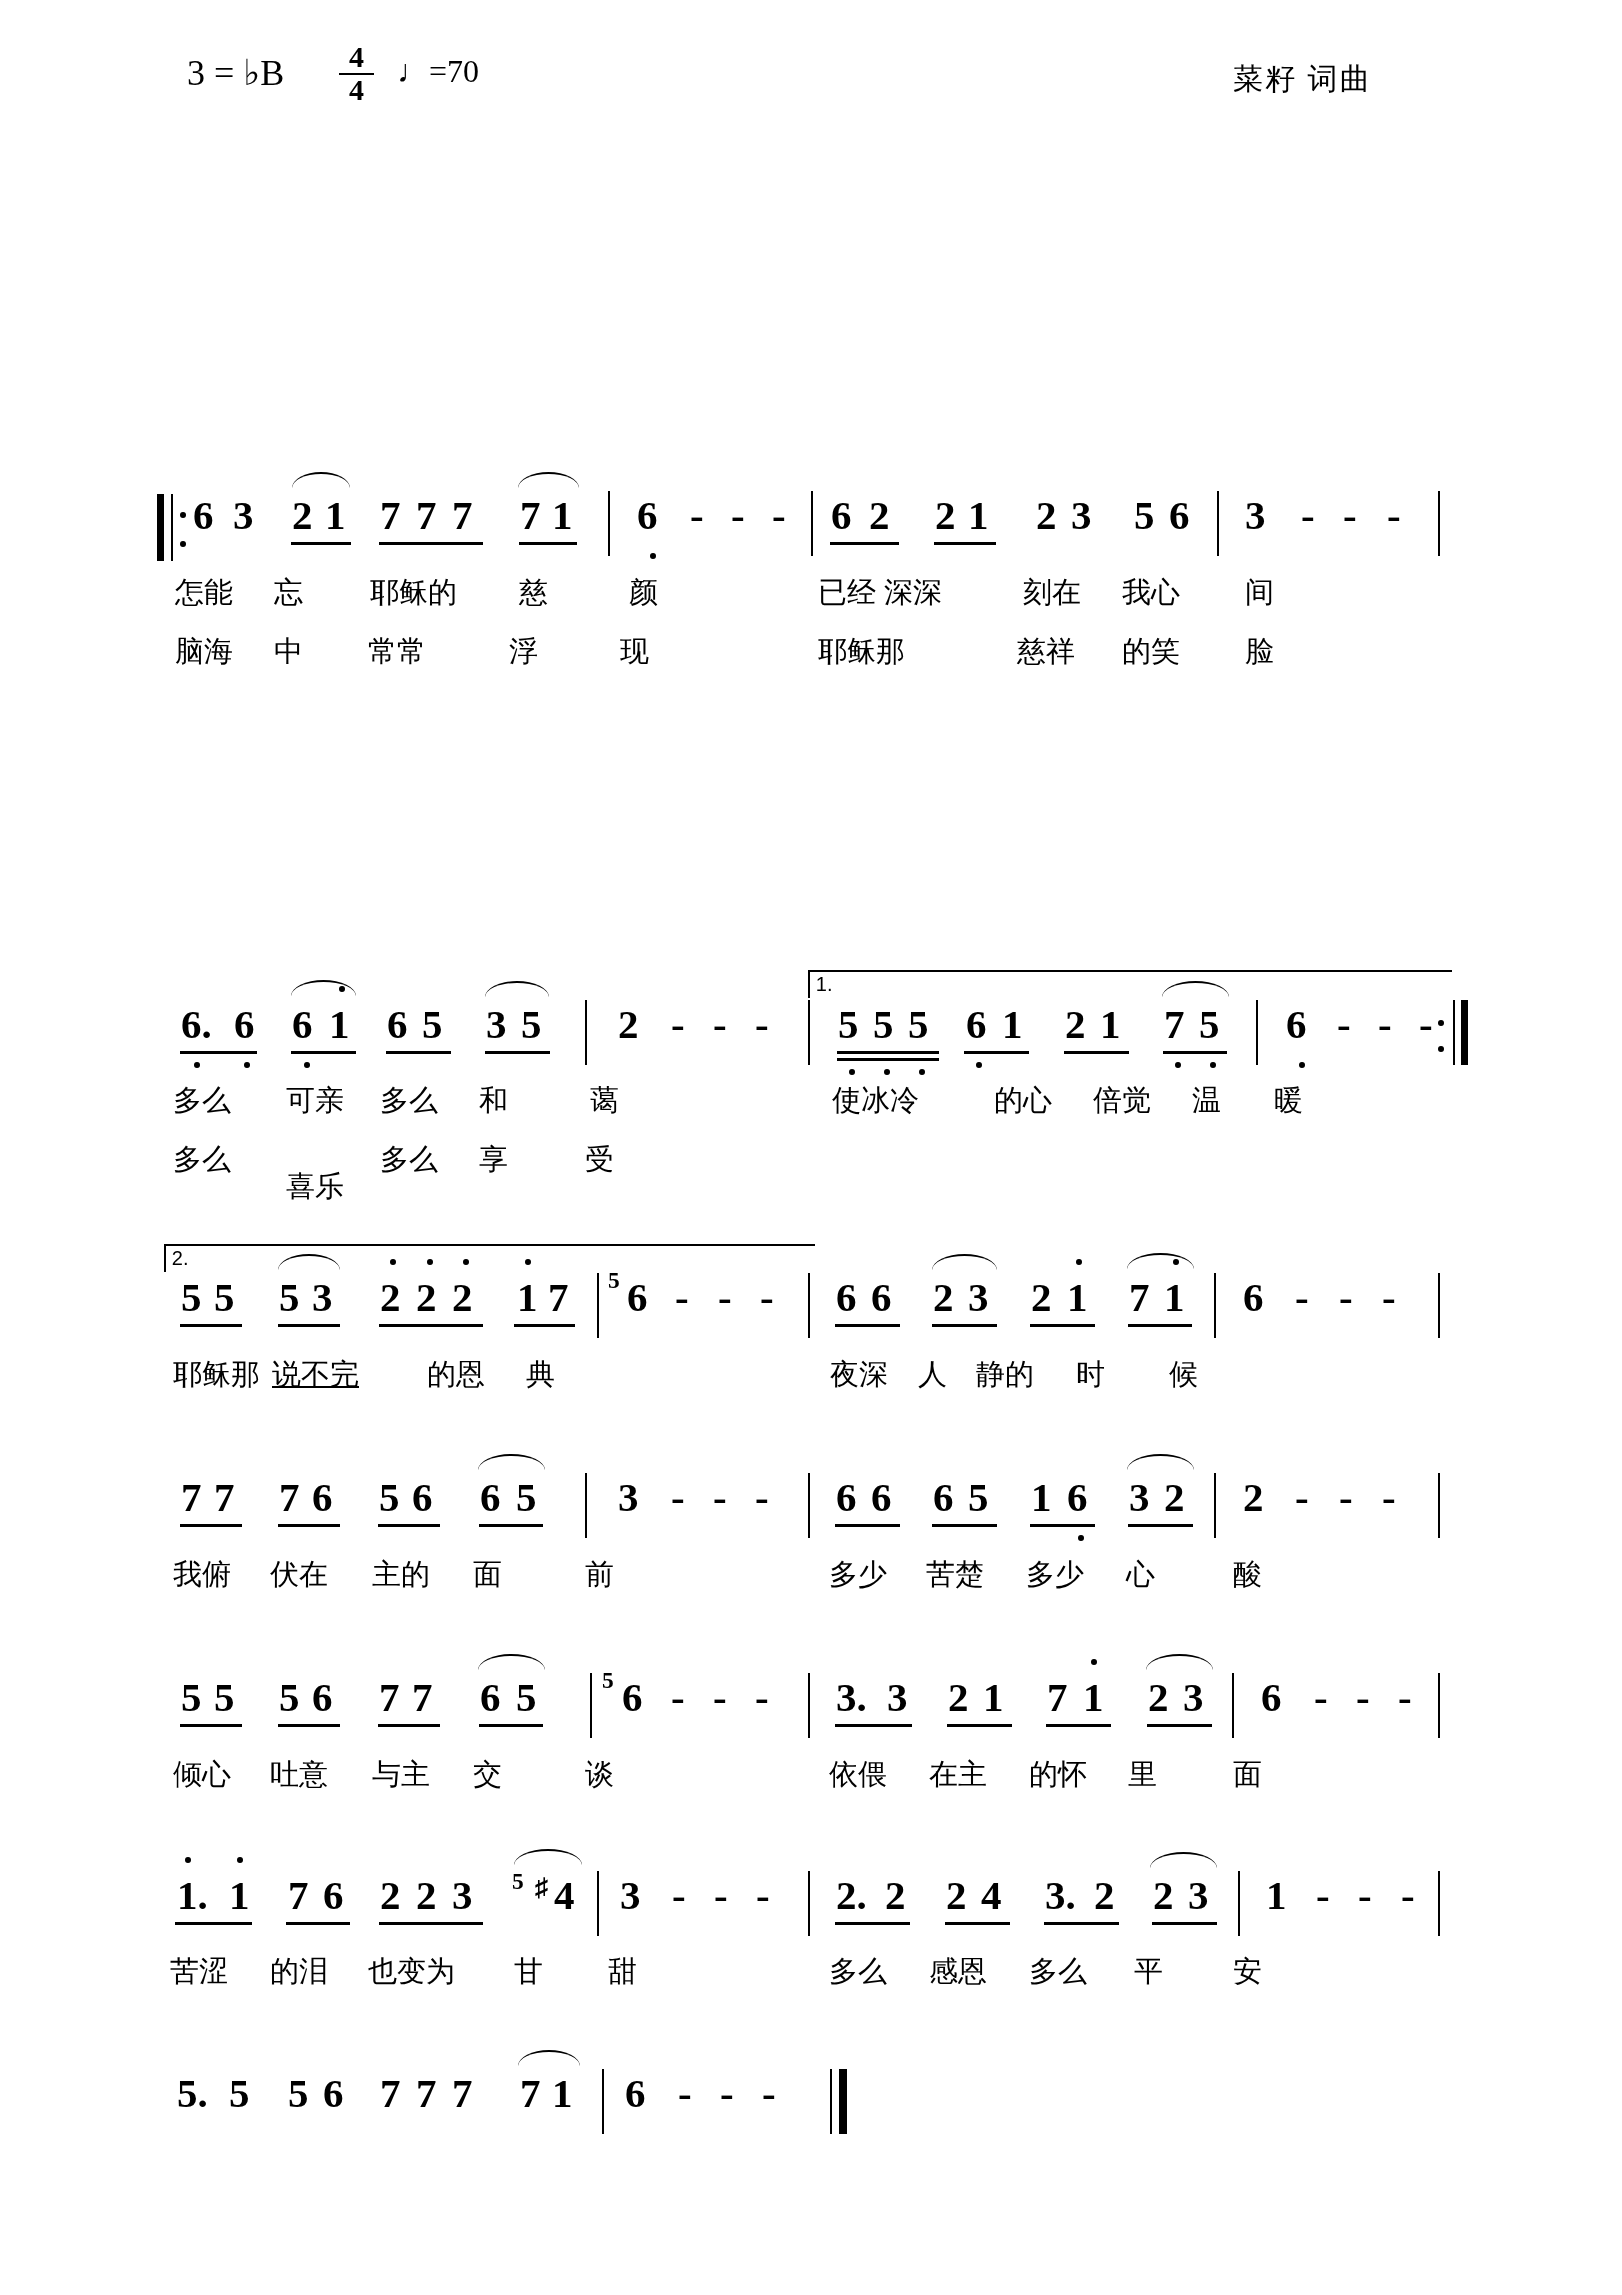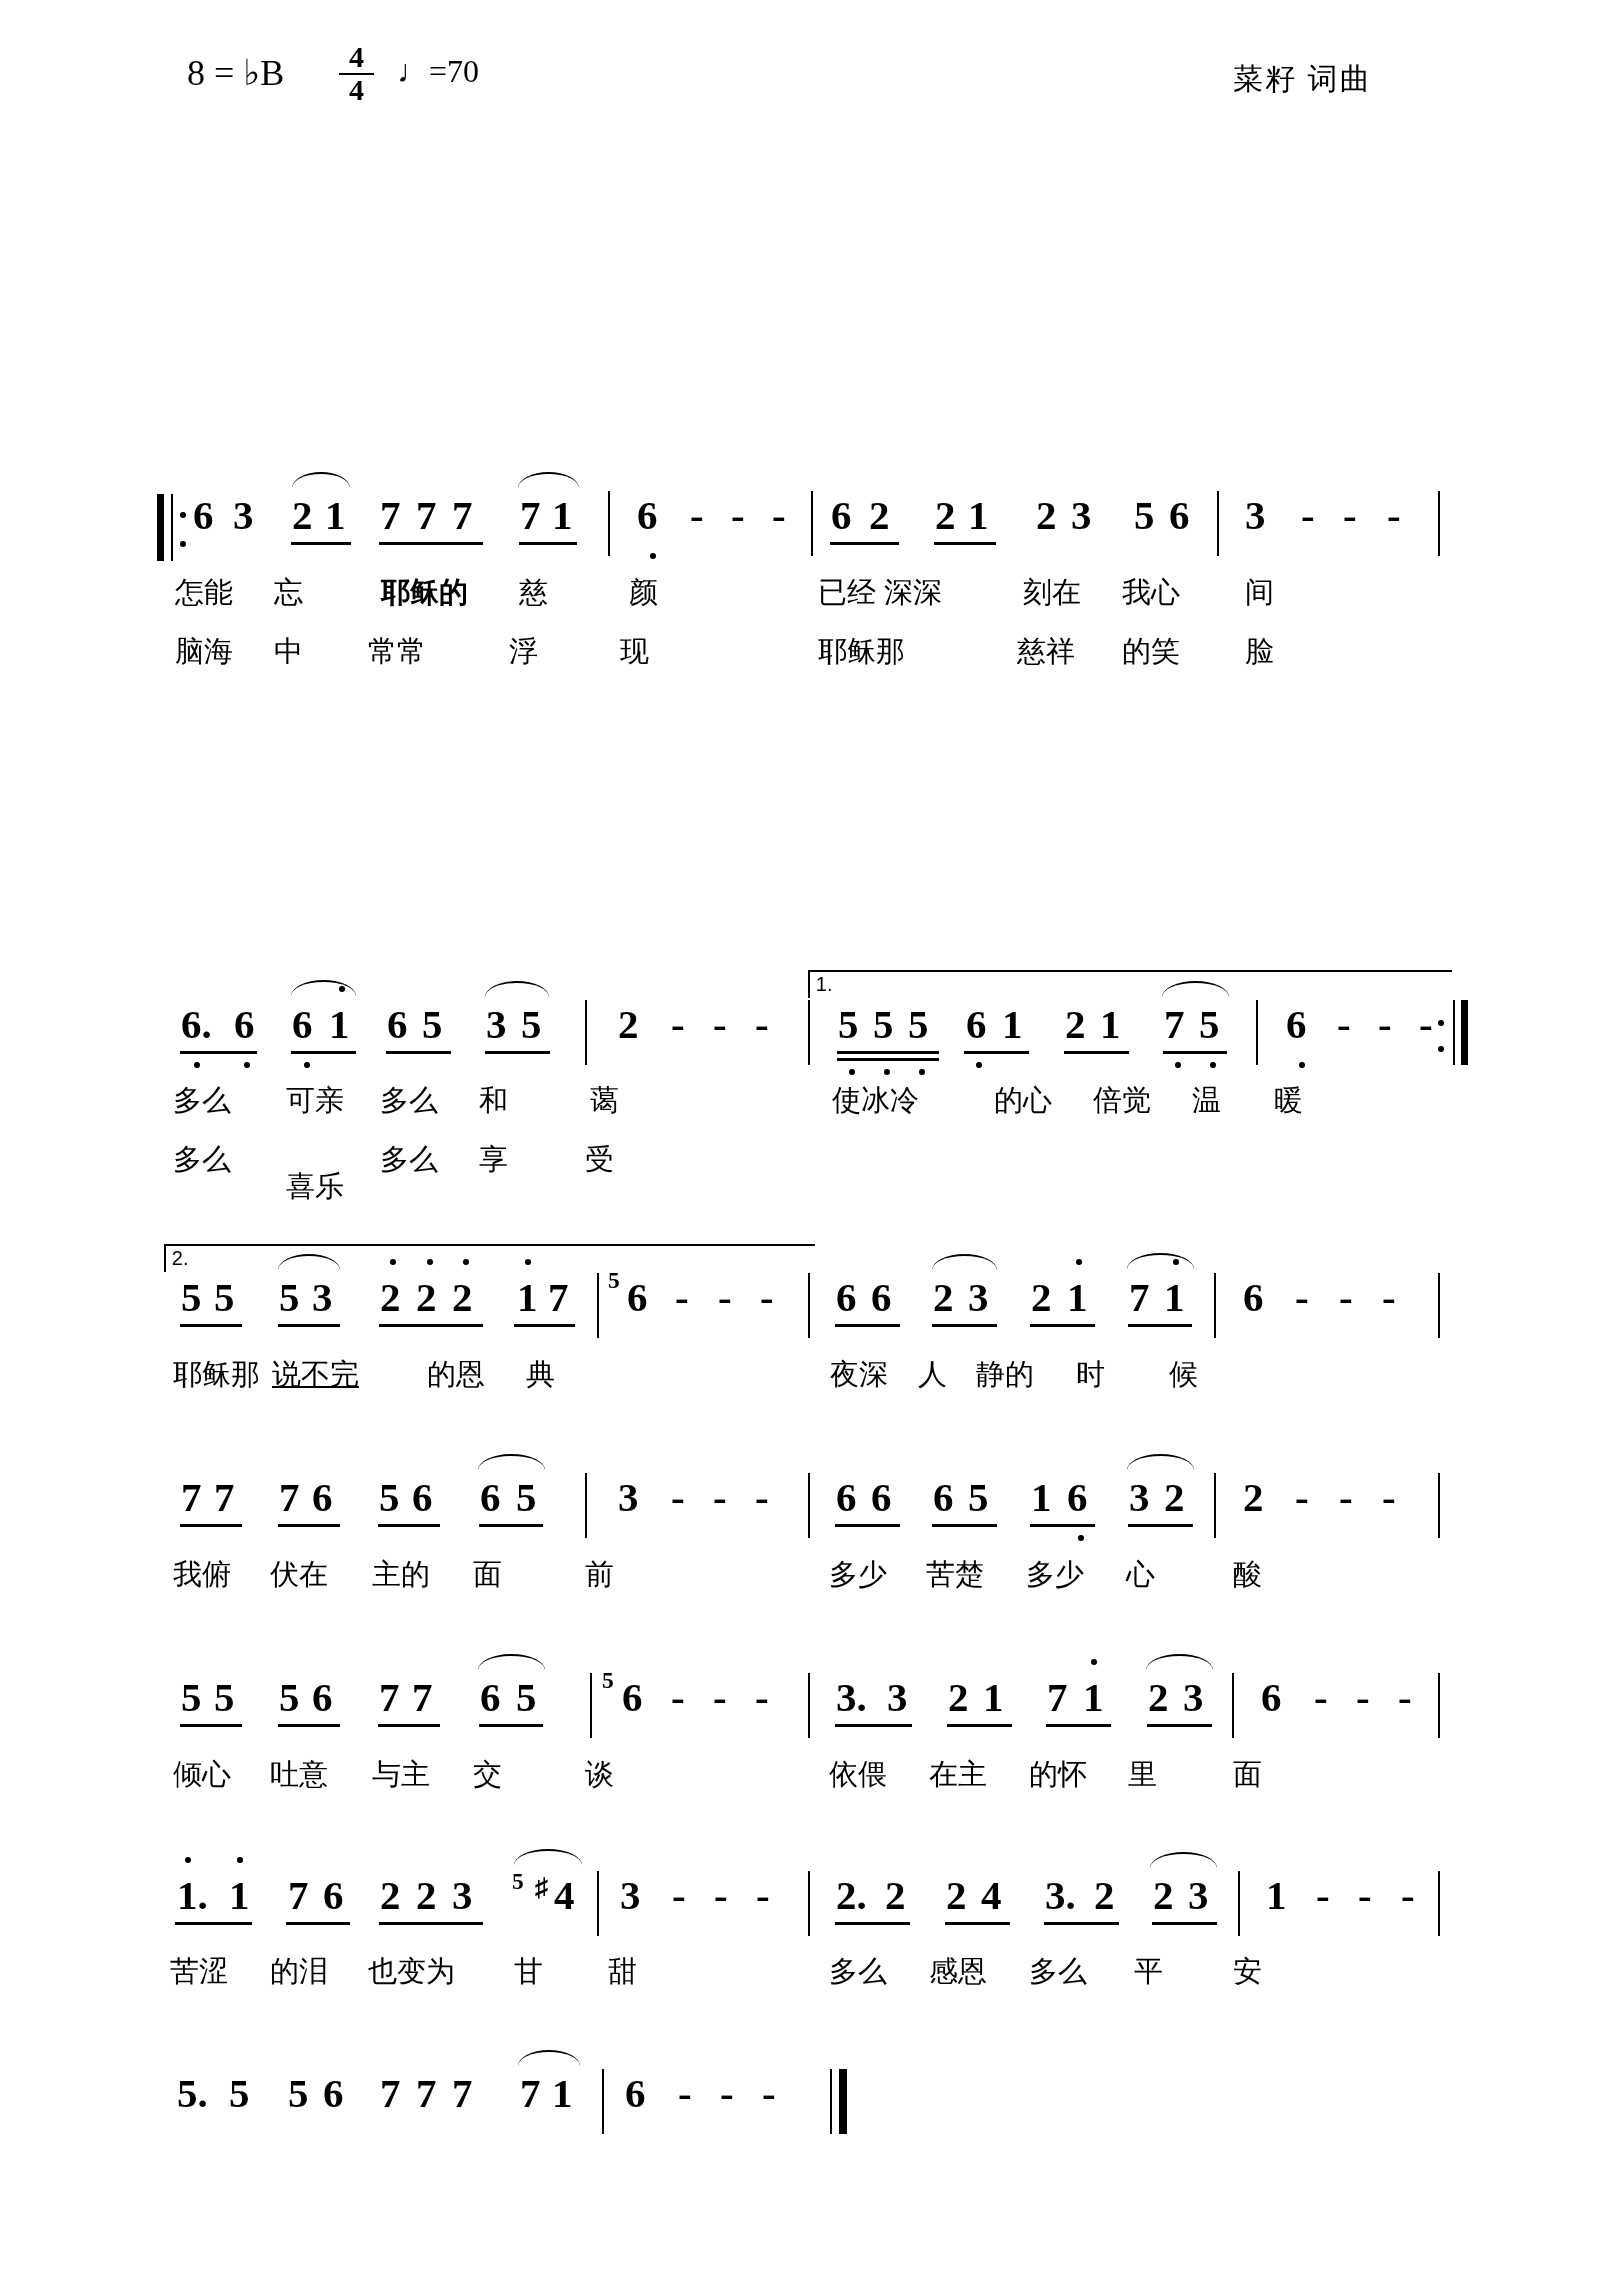--- a/index.html
+++ b/index.html
@@ -149,21 +149,21 @@
   }
 </style>
 </head>
 <body>
 
 <div class="sheet">
 
 
   <div class="header-row">
     <div class="keysig">
-      <span>8 = ♭B</span>
+      <span>3 = ♭B</span>
     </div>
     <div class="meter">
       <span class="num">4</span>
       <span class="den">4</span>
     </div>
     <div class="tempo">♩=70</div>
     <div class="author">菜籽 词曲</div>
   </div>
 
   <div class="system" style="height:251px;">
@@ -209,21 +209,21 @@
       <span class="n" style="left:1245px;">3</span>
       <span class="dash" style="left:1301px;">-</span>
       <span class="dash" style="left:1343px;">-</span>
       <span class="dash" style="left:1387px;">-</span>
       <div class="bar" style="left:1438px;top:0px;height:65px;"></div>
     </div>
 
     <div style="position:absolute;left:0;top:444px;width:1623px;height:41px;">
       <span class="lyr" style="left:175px;">怎能</span>
       <span class="lyr" style="left:274px;">忘</span>
-      <span class="lyr" style="left:381px;font-weight:bold;">耶稣的</span>
+      <span class="lyr" style="left:370px;">耶稣的</span>
       <span class="lyr" style="left:519px;">慈</span>
       <span class="lyr" style="left:629px;">颜</span>
       <span class="lyr" style="left:818px;">已经</span>
       <span class="lyr" style="left:884px;">深深</span>
       <span class="lyr" style="left:1023px;">刻在</span>
       <span class="lyr" style="left:1122px;">我心</span>
       <span class="lyr" style="left:1245px;">间</span>
     </div>
 
     <div style="position:absolute;left:0;top:503px;width:1623px;height:41px;">

